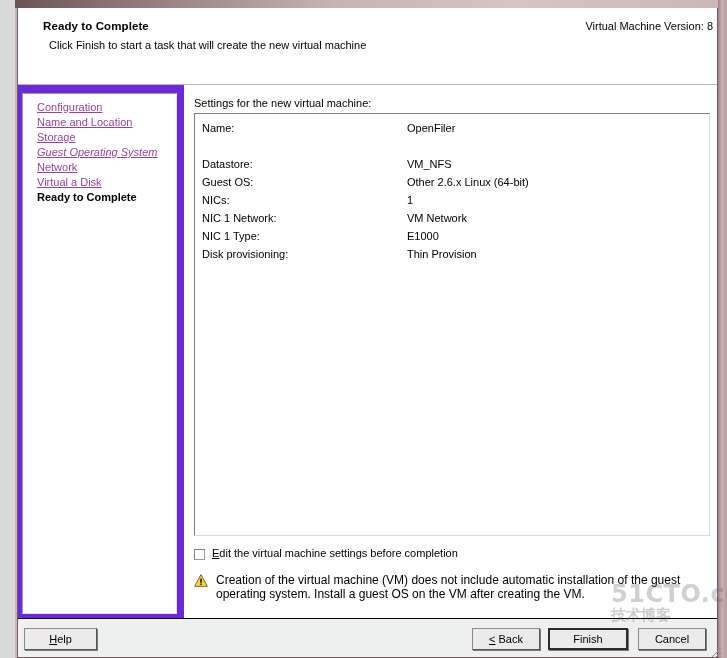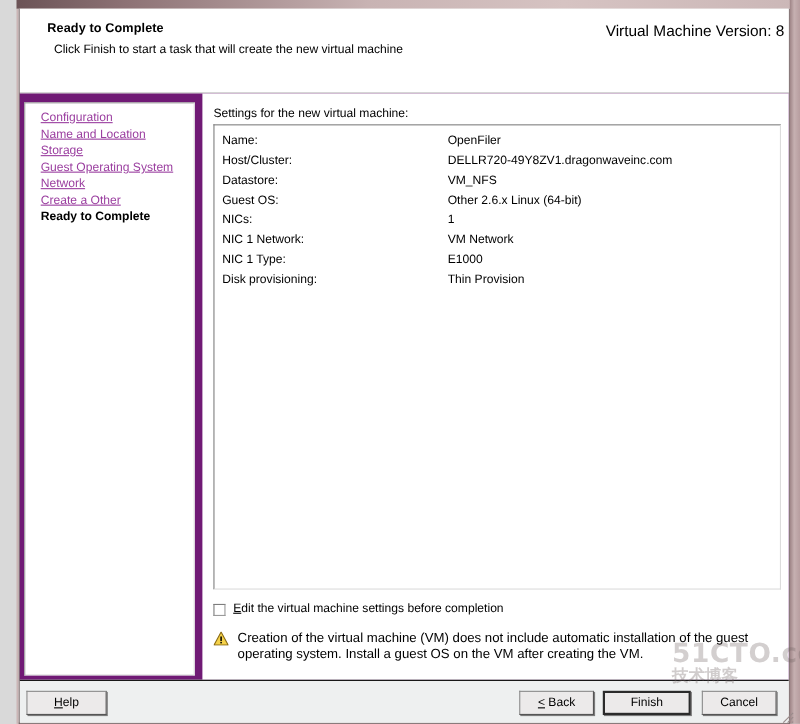--- a/index.html
+++ b/index.html
@@ -80,38 +80,38 @@
     letter-spacing: 0.1px;
   }
   #header-subtitle {
     position: absolute;
     left: 31px; top: 31px;
     font-size: 11px;
   }
   #header-version {
     position: absolute;
     right: 4px; top: 12px;
-    font-size: 14px;
+    font-size: 11px;
     white-space: nowrap;
   }
   #header-sep {
     position: absolute;
     left: 0; top: 76px;
     width: 699px;
     height: 1px;
     background: #b9b9b9;
   }
 
   
   #body-area {
     position: absolute;
     left: 0; top: 77px;
     width: 699px;
     height: 533px;
-    background: #701a75;
+    background: #6d28d9;
   }
 
   
   #sidebar {
     position: absolute;
     left: 4px; top: 8px;
     width: 155px;
     height: 521px;
     background: #ffffff;
     border: 1px solid #9a9a9a;
@@ -306,37 +306,33 @@
       <div id="header-version">Virtual Machine Version: 8</div>
     </div>
     <div id="header-sep"></div>
 
     <div id="body-area">
 
       <div id="sidebar">
           <div class="side-item side-link" style="top: 7px;">Configuration</div>
           <div class="side-item side-link" style="top: 22px; text-align: center;">Name and Location</div>
           <div class="side-item side-link" style="top: 37px;">Storage</div>
-          <div class="side-item side-link" style="top: 52px;">Guest Operating System</div>
+          <div class="side-item side-link" style="top: 52px; font-style: italic;">Guest Operating System</div>
           <div class="side-item side-link" style="top: 67px;">Network</div>
-          <div class="side-item side-link" style="top: 82px;">Create a Other</div>
+          <div class="side-item side-link" style="top: 82px;">Virtual a Disk</div>
           <div class="side-item side-current" style="top: 97px;">Ready to Complete</div>
         </div>
 
       <div id="main">
         <div id="main-label">Settings for the new virtual machine:</div>
 
         <div id="settings-box">
             <div class="row" style="top: 8px;">
               <span class="row-label">Name:</span>
               <span class="row-value">OpenFiler</span>
-            </div>
-            <div class="row" style="top: 26px;">
-              <span class="row-label">Host/Cluster:</span>
-              <span class="row-value">DELLR720-49Y8ZV1.dragonwaveinc.com</span>
             </div>
             <div class="row" style="top: 44px; text-align: center;">
               <span class="row-label">Datastore:</span>
               <span class="row-value">VM_NFS</span>
             </div>
             <div class="row" style="top: 62px;">
               <span class="row-label">Guest OS:</span>
               <span class="row-value">Other 2.6.x Linux (64-bit)</span>
             </div>
             <div class="row" style="top: 80px;">

